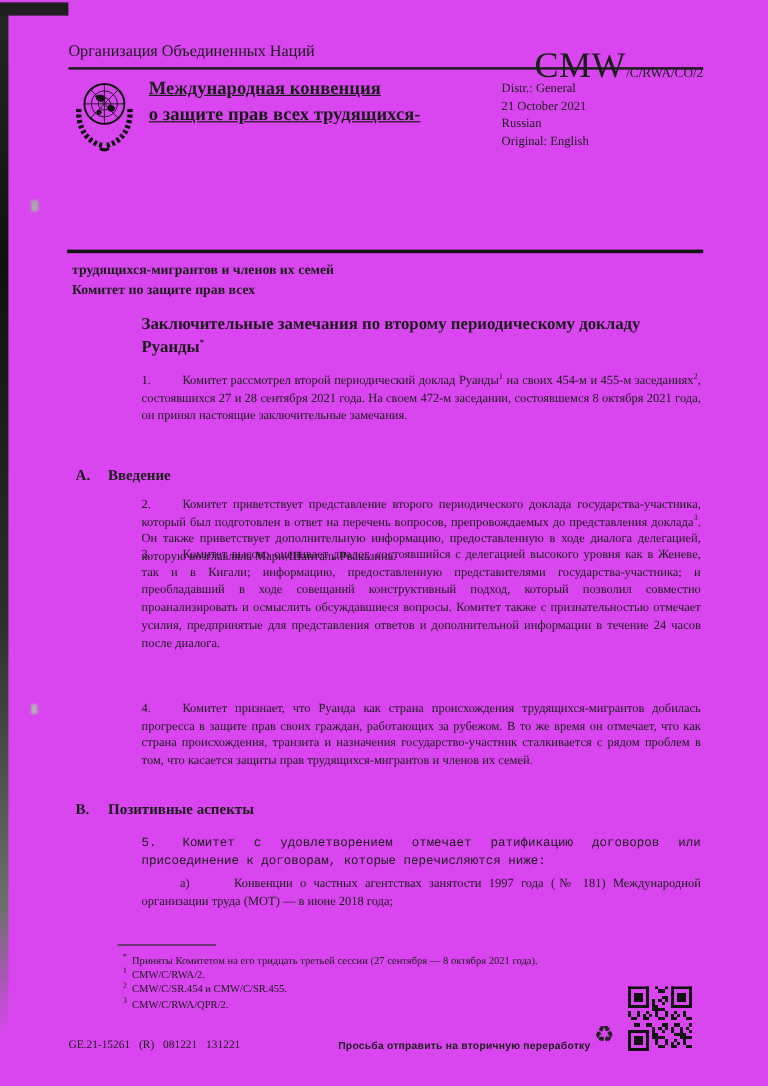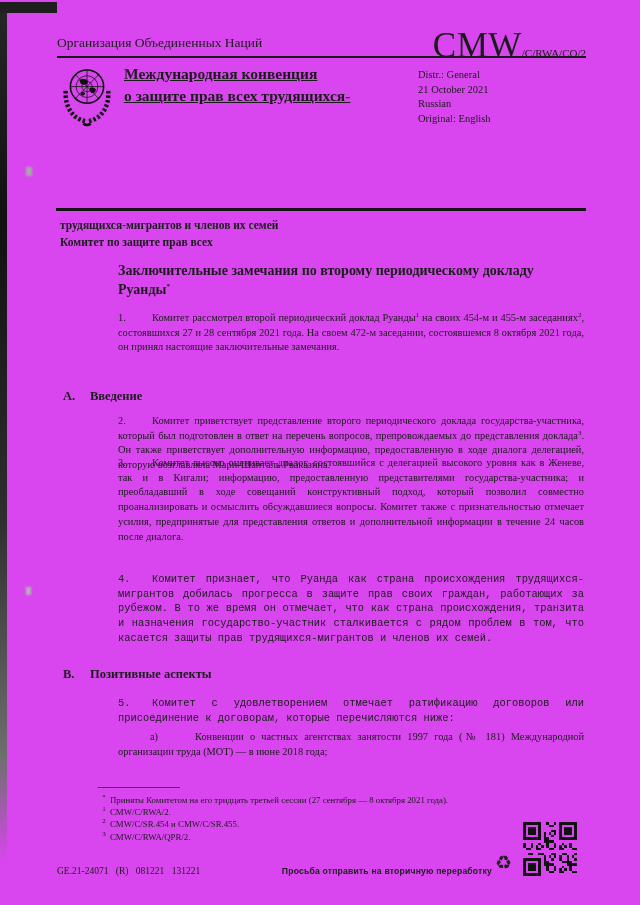--- a/index.html
+++ b/index.html
@@ -15,21 +15,21 @@
   .scan-edge-left{position:absolute;left:0;top:6px;width:7px;height:856px;
     background:linear-gradient(to bottom,#262626 0%,#101010 25%,#2e2e2e 60%,#6f6f6f 88%,rgba(255,255,255,0) 100%);
     filter:blur(.4px);}
   .scan-edge-top{position:absolute;left:0;top:2px;width:57px;height:11px;background:#1f1f1f;filter:blur(.5px);}
   .scan-smudge-1{position:absolute;left:26px;top:167px;width:6px;height:9px;background:#a9a9a9;filter:blur(1px);}
   .scan-smudge-2{position:absolute;left:26px;top:587px;width:5px;height:8px;background:#b3b3b3;filter:blur(1px);}
 
   
   .org-name{position:absolute;left:57px;top:35px;font-size:13.5px;}
   .doc-symbol{position:absolute;right:54px;top:26px;display:flex;align-items:baseline;}
-  .doc-symbol .main{font-size:35px;letter-spacing:.5px;}
+  .doc-symbol .main{font-size:30px;letter-spacing:.5px;margin-top:12px;}
   .doc-symbol .sub{font-size:11px;}
   .header-rule{position:absolute;left:57px;top:56px;width:529px;height:2px;background:#1a1a1a;}
 
   .emblem{position:absolute;left:55px;top:61px;}
   .conv-title{position:absolute;left:124px;top:63px;width:290px;font-size:15.5px;font-weight:bold;line-height:22px;text-decoration:underline;}
   .distr-block{position:absolute;left:418px;top:68px;font-size:10.5px;line-height:14.5px;}
 
   .thick-rule{position:absolute;left:56px;top:208px;width:530px;height:3px;background:#141414;}
 
   .committee{position:absolute;left:60px;top:217px;font-size:11.5px;font-weight:bold;line-height:17px;}
@@ -128,21 +128,21 @@
   </div>
 
   <div class="body-text" style="top:414px;">
     <span class="para-num">2.</span><span>Комитет приветствует представление второго периодического доклада государства-участника, который был подготовлен в ответ на перечень вопросов, препровождаемых до представления доклада</span><sup>3</sup><span>. Он также приветствует дополнительную информацию, предоставленную в ходе диалога делегацией, которую возглавляла Мари-Шанталь Рваказина.</span>
   </div>
 
   <div class="body-text" style="top:456px;">
     <span class="para-num">3.</span><span>Комитет высоко оценивает диалог, состоявшийся с делегацией высокого уровня как в Женеве, так и в Кигали; информацию, предоставленную представителями государства-участника; и преобладавший в ходе совещаний конструктивный подход, который позволил совместно проанализировать и осмыслить обсуждавшиеся вопросы. Комитет также с признательностью отмечает усилия, предпринятые для представления ответов и дополнительной информации в течение 24 часов после диалога.</span>
   </div>
 
-  <div class="body-text" style="top:572px;font-family:Liberation Mono, monospace;">
+  <div class="body-text" style="top:584px;">
     <span class="para-num">4.</span><span>Комитет признает, что Руанда как страна происхождения трудящихся-мигрантов добилась прогресса в защите прав своих граждан, работающих за рубежом. В то же время он отмечает, что как страна происхождения, транзита и назначения государство-участник сталкивается с рядом проблем в том, что касается защиты прав трудящихся-мигрантов и членов их семей.</span>
   </div>
 
   <div class="section-heading" style="top:667px;">
     <span class="letter">B.</span><span>Позитивные аспекты</span>
   </div>
 
   <div class="body-text" style="top:696px;font-family:Liberation Mono, monospace;">
     <span class="para-num">5.</span><span>Комитет с удовлетворением отмечает ратификацию договоров или присоединение к договорам, которые перечисляются ниже:</span>
   </div>
@@ -152,21 +152,21 @@
   </div>
 
   <div class="fn-rule"></div>
   <div class="footnotes">
     <div><sup class="fn-marker">*</sup><span>Приняты Комитетом на его тридцать третьей сессии (27 сентября — 8 октября 2021 года).</span></div>
     <div><sup class="fn-marker">1</sup><span>CMW/C/RWA/2.</span></div>
     <div><sup class="fn-marker">2</sup><span>CMW/C/SR.454 и CMW/C/SR.455.</span></div>
     <div><sup class="fn-marker">3</sup><span>CMW/C/RWA/QPR/2.</span></div>
   </div>
 
-  <div class="footer-job">GE.21-24071 (R) 081221 131221</div>
+  <div class="footer-job">GE.21-15261 (R) 081221 131221</div>
   <div class="recycle-note">Просьба отправить на вторичную переработку</div>
   <div class="recycle-glyph">♻</div>
 
   <div class="qr">
     <svg id="qr-svg" width="54" height="54" viewBox="0 0 21 21" shape-rendering="crispEdges">
         <rect x="0" y="0" width="7" height="1" fill="#111"></rect>
         <rect x="0" y="6" width="7" height="1" fill="#111"></rect>
         <rect x="0" y="0" width="1" height="7" fill="#111"></rect>
         <rect x="6" y="0" width="1" height="7" fill="#111"></rect>
         <rect x="2" y="2" width="3" height="3" fill="#111"></rect>

